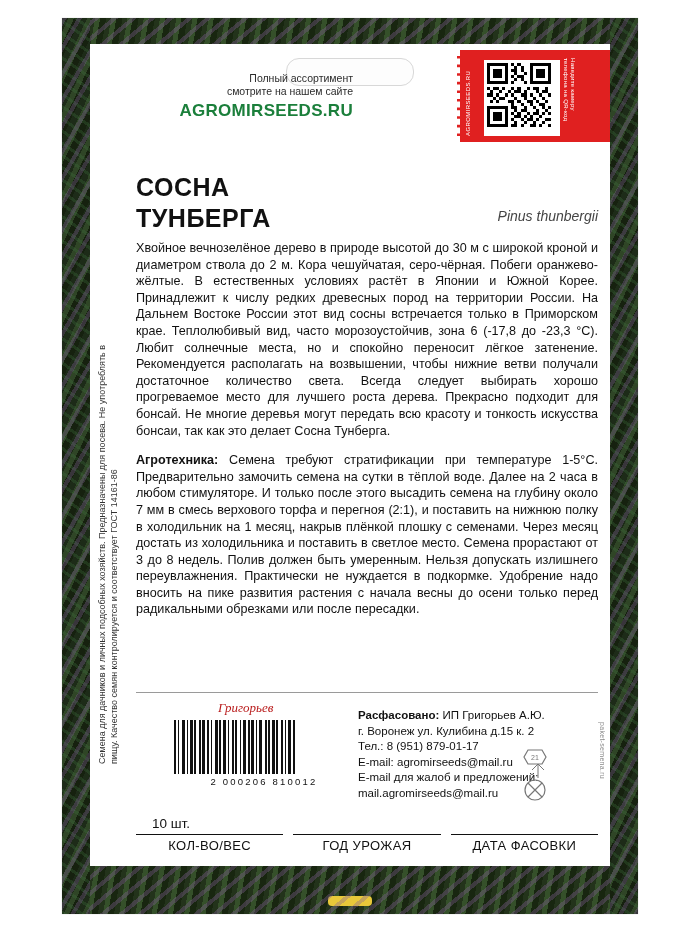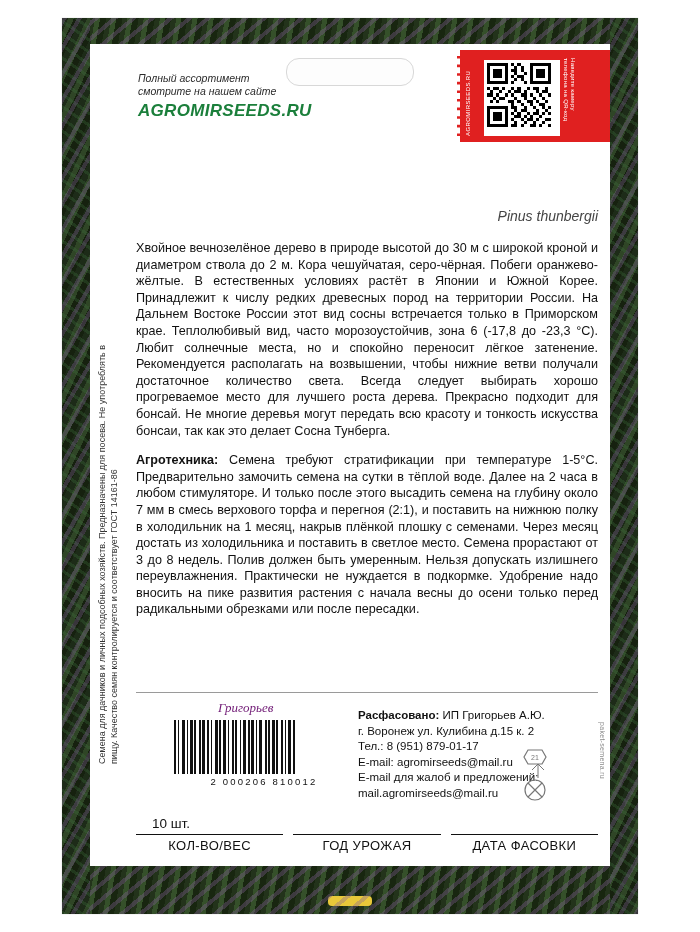--- a/index.html
+++ b/index.html
@@ -61,22 +61,21 @@
   
   .hang{
     position:absolute;left:50%;transform:translateX(-50%);
     top:14px;width:126px;height:26px;
     border:1px solid #d8d8d8;border-radius:13px;
     background:#fdfdfd;
   }
   
   .siteblock{
     position:absolute;left:48px;top:28px;width:215px;
-    text-align:left;
-    font-style:italic;
+    text-align:right;
   }
   .siteblock .l1{font-size:10.5px;color:#2b2b2b;line-height:13px;}
   .siteblock .brand{
     margin-top:3px;font-size:17px;font-weight:bold;letter-spacing:.3px;
     color:#1b7f3b;
   }
   
   .qrblock{
     position:absolute;right:0;top:6px;width:150px;height:92px;
     background:#e02020;
@@ -117,21 +116,21 @@
     font-size:12.6px;color:#111;line-height:16.6px;text-align:justify;
   }
   .body p{margin:0 0 0 0;}
   .body p.agro{margin-top:13px;}
   .body b{font-weight:bold;}
   
   .rule{
     position:absolute;left:46px;right:12px;top:648px;height:1px;background:#9a9a9a;
   }
   .sig{
-    position:absolute;left:128px;top:656px;font-size:13px;color:#701a75;
+    position:absolute;left:128px;top:656px;font-size:13px;color:#b91c1c;
     font-family:"Liberation Serif", serif;font-style:italic;
   }
   .barcode{
     position:absolute;left:62px;top:676px;width:180px;height:64px;padding-left:22px;
   }
   .barcode .bars{height:54px;display:flex;align-items:stretch;}
   .barcode .bars i{display:block;background:#111;height:100%;}
   .bcnum{
     margin-top:2px;font-size:9.5px;letter-spacing:2.2px;color:#111;text-align:center;
   }
@@ -294,20 +293,24 @@
               <rect x="11" y="20" width="1" height="1"></rect>
             <rect x="14" y="20" width="2" height="1"></rect>
               <rect x="17" y="20" width="1" height="1"></rect>
             <rect x="20" y="20" width="1" height="1"></rect>
           </g>
         </svg>
       </div>
       <div class="vtext2">Наведите камеру телефона на QR-код</div>
     </div>
 
+    <div class="title">
+      <div>СОСНА</div>
+      <div>ТУНБЕРГА</div>
+    </div>
     <div class="latin">Pinus thunbergii</div>
 
     <div class="legal">Семена для дачников и личных подсобных хозяйств. Предназначены для посева. Не употреблять в пищу. Качество семян контролируется и соответствует ГОСТ 14161-86</div>
 
     <div class="body">
       <p>Хвойное вечнозелёное дерево в природе высотой до 30 м с широкой кроной и диаметром ствола до 2 м. Кора чешуйчатая, серо-чёрная. Побеги оранжево-жёлтые. В естественных условиях растёт в Японии и Южной Корее. Принадлежит к числу редких древесных пород на территории России. На Дальнем Востоке России этот вид сосны встречается только в Приморском крае. Теплолюбивый вид, часто морозоустойчив, зона 6 (-17,8 до -23,3 °С). Любит солнечные места, но и спокойно переносит лёгкое затенение. Рекомендуется располагать на возвышении, чтобы нижние ветви получали достаточное количество света. Всегда следует выбирать хорошо прогреваемое место для лучшего роста дерева. Прекрасно подходит для бонсай. Не многие деревья могут передать всю красоту и тонкость искусства бонсаи, так как это делает Сосна Тунберга.</p>
       <p class="agro"><b>Агротехника:</b><span> Семена требуют стратификации при температуре 1-5°С. Предварительно замочить семена на сутки в тёплой воде. Далее на 2 часа в любом стимуляторе. И только после этого высадить семена на глубину около 7 мм в смесь верхового торфа и перегноя (2:1), и поставить на нижнюю полку в холодильник на 1 месяц, накрыв плёнкой плошку с семенами. Через месяц достать из холодильника и поставить в светлое место. Семена прорастают от 3 до 8 недель. Полив должен быть умеренным. Нельзя допускать излишнего переувлажнения. Практически не нуждается в подкормке. Удобрение надо вносить на пике развития растения с начала весны до осени только перед радикальными обрезками или после пересадки.</span></p>
     </div>
 
     <div class="rule"></div>

